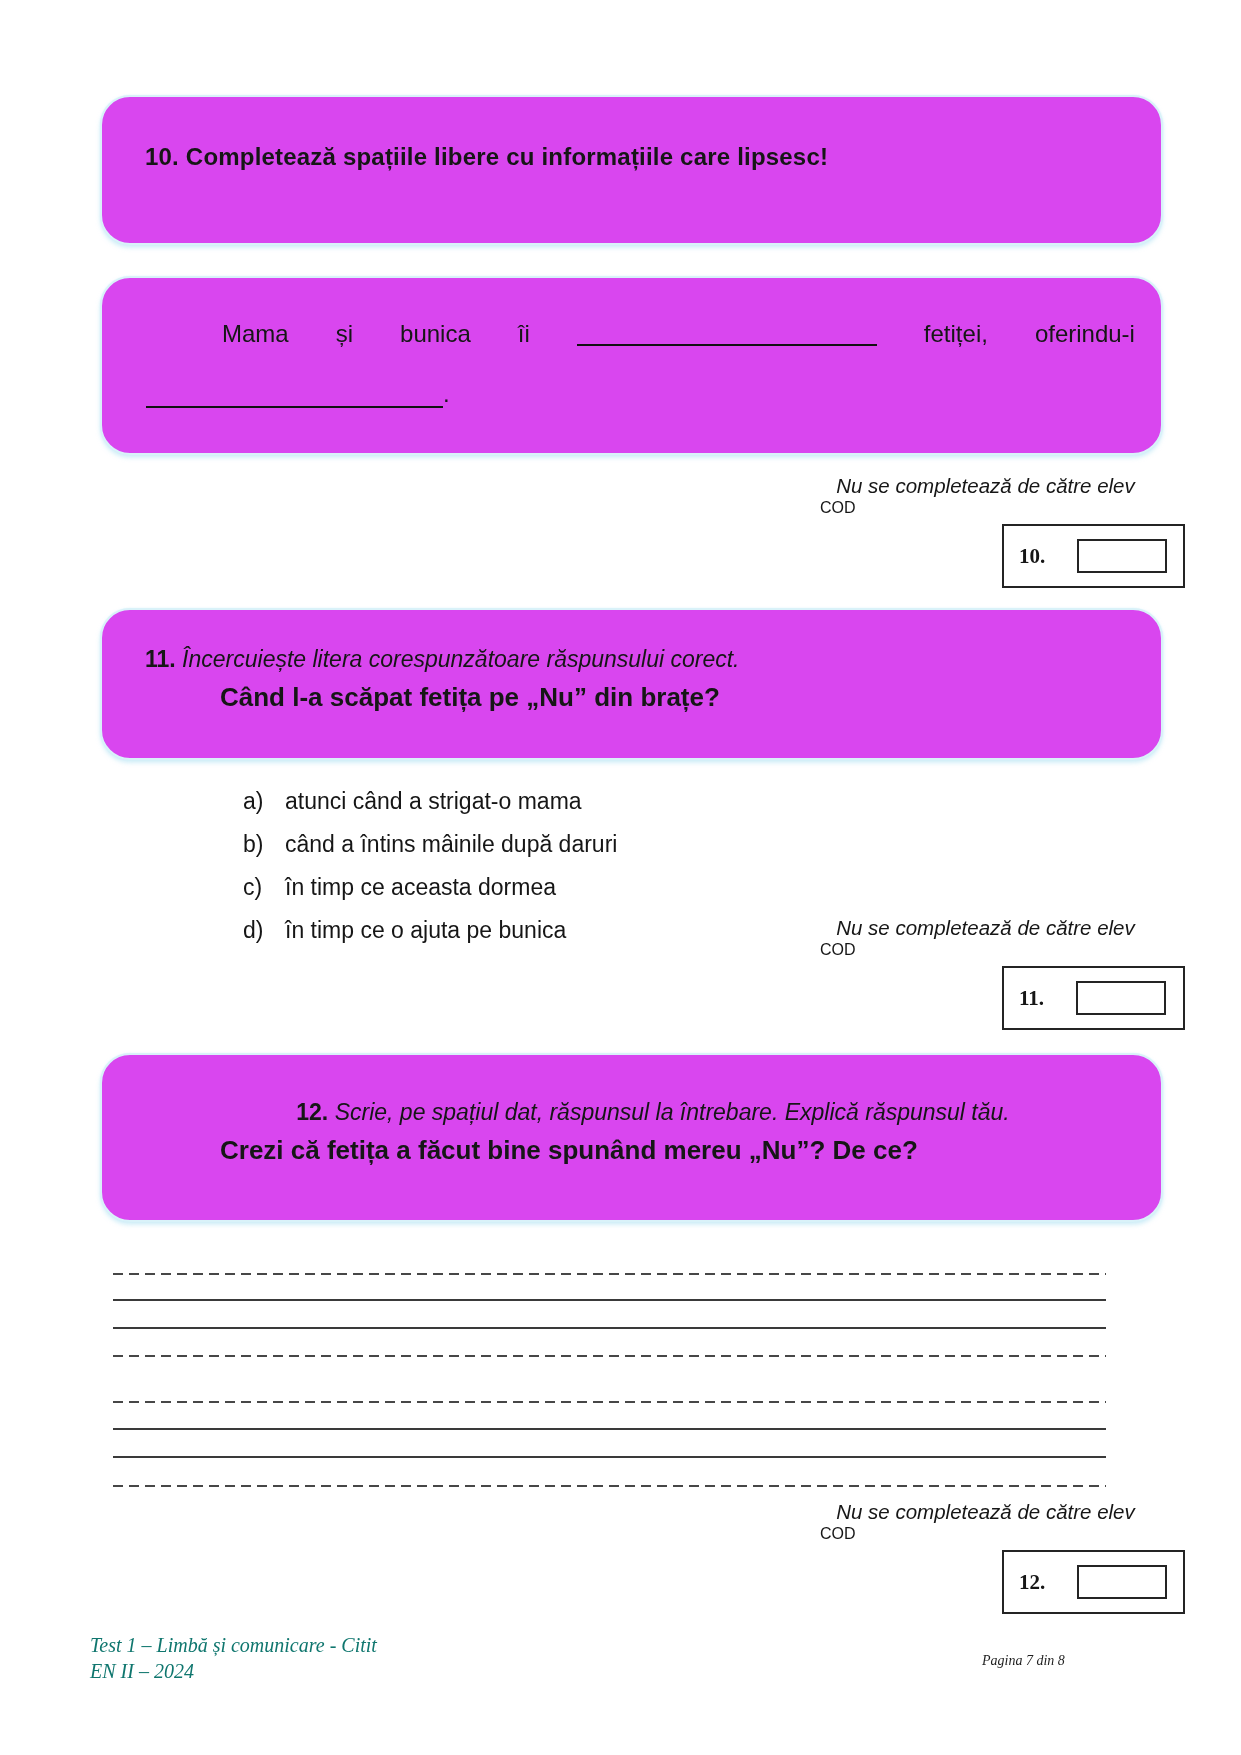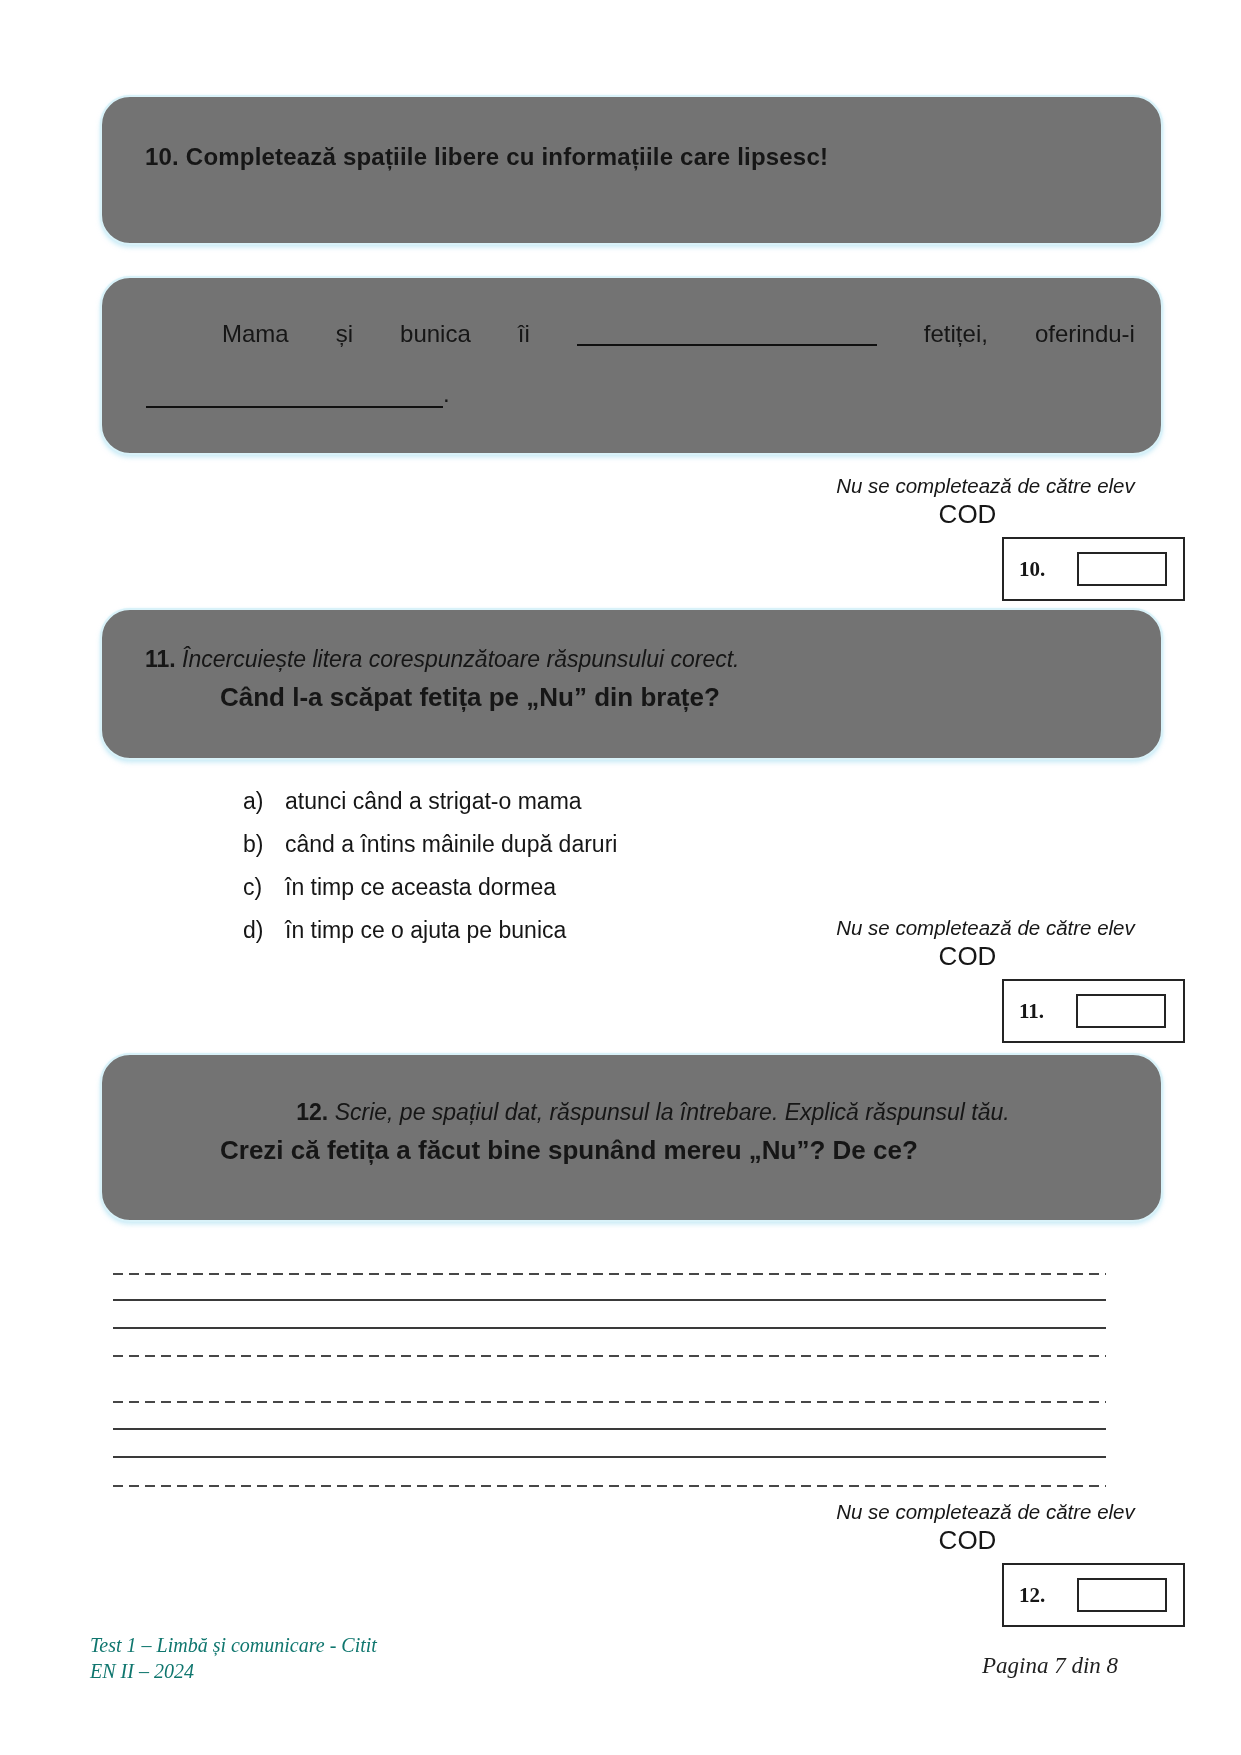--- a/index.html
+++ b/index.html
@@ -13,21 +13,21 @@
     overflow:hidden;
   }
   
   .panel{
     position:absolute;
     left:100px;width:1063px;
     box-sizing:border-box;
     border:2px solid #d9f2f9;
     border-radius:30px;
     box-shadow:0 3px 4px rgba(173,224,242,.55), 0 0 2px #e4f6fb;
-    background:#737373;
+    background:#d946ef;
   }
   #panel-q10{top:95px;height:150px;}
   #panel-sentence{top:276px;height:179px;}
   #panel-q11{top:608px;height:152px;}
   #panel-q12{top:1053px;height:169px;}
 
   .qheader{margin:46px 0 0 43px;font-size:24px;font-weight:700;letter-spacing:.2px;}
   .instr{margin:36px 0 0 43px;font-size:23px;}
   .instr .num{font-weight:700;}
   .instr .it{font-style:italic;}
@@ -42,21 +42,21 @@
   .blank{border-bottom:2px solid #101010;height:24px;}
   .blank1{width:300px;}
   .blank2{width:297px;}
 
   
   .nofill{position:absolute;left:820px;width:365px;}
   #nofill-10{top:474px;}
   #nofill-11{top:916px;}
   #nofill-12{top:1500px;}
   .nf-label{font-style:italic;font-size:20.5px;text-align:center;padding-right:34px;white-space:nowrap;}
-  .nf-cod{font-size:26px;text-align:center;padding-right:70px;margin-top:1px;}
+  .nf-cod{font-size:16px;text-align:left;padding-right:70px;margin-top:1px;}
   .cod-box{
     box-sizing:border-box;margin:7px 0 0 auto;
     width:183px;height:64px;border:2px solid #242424;
     display:flex;align-items:center;background:#fff;
   }
   .cod-num{font-family:"Liberation Serif","DejaVu Serif",serif;font-weight:700;font-size:21px;margin-left:15px;}
   .cod-inner{box-sizing:border-box;width:90px;height:34px;border:2px solid #242424;margin-left:32px;background:#fff;}
 
   
   .options{position:absolute;left:243px;top:789px;font-size:23px;}
@@ -71,21 +71,21 @@
 
   
   .footer-left{
     position:absolute;left:90px;top:1632px;
     font-family:"Liberation Serif","DejaVu Serif",serif;
     font-style:italic;font-size:20px;line-height:26px;color:#0f766e;
   }
   .footer-right{
     position:absolute;left:982px;top:1653px;
     font-family:"Liberation Serif","DejaVu Serif",serif;
-    font-style:italic;font-size:23px;color:#1f1f1f;
+    font-style:italic;font-size:14px;color:#1f1f1f;
   }
 </style>
 </head>
 <body>
 
 <div class="page">
 
   <div class="panel" id="panel-q10">
     <p class="qheader"><span>10.</span> <span>Completează spațiile libere cu informațiile care lipsesc!</span></p>
   </div>

